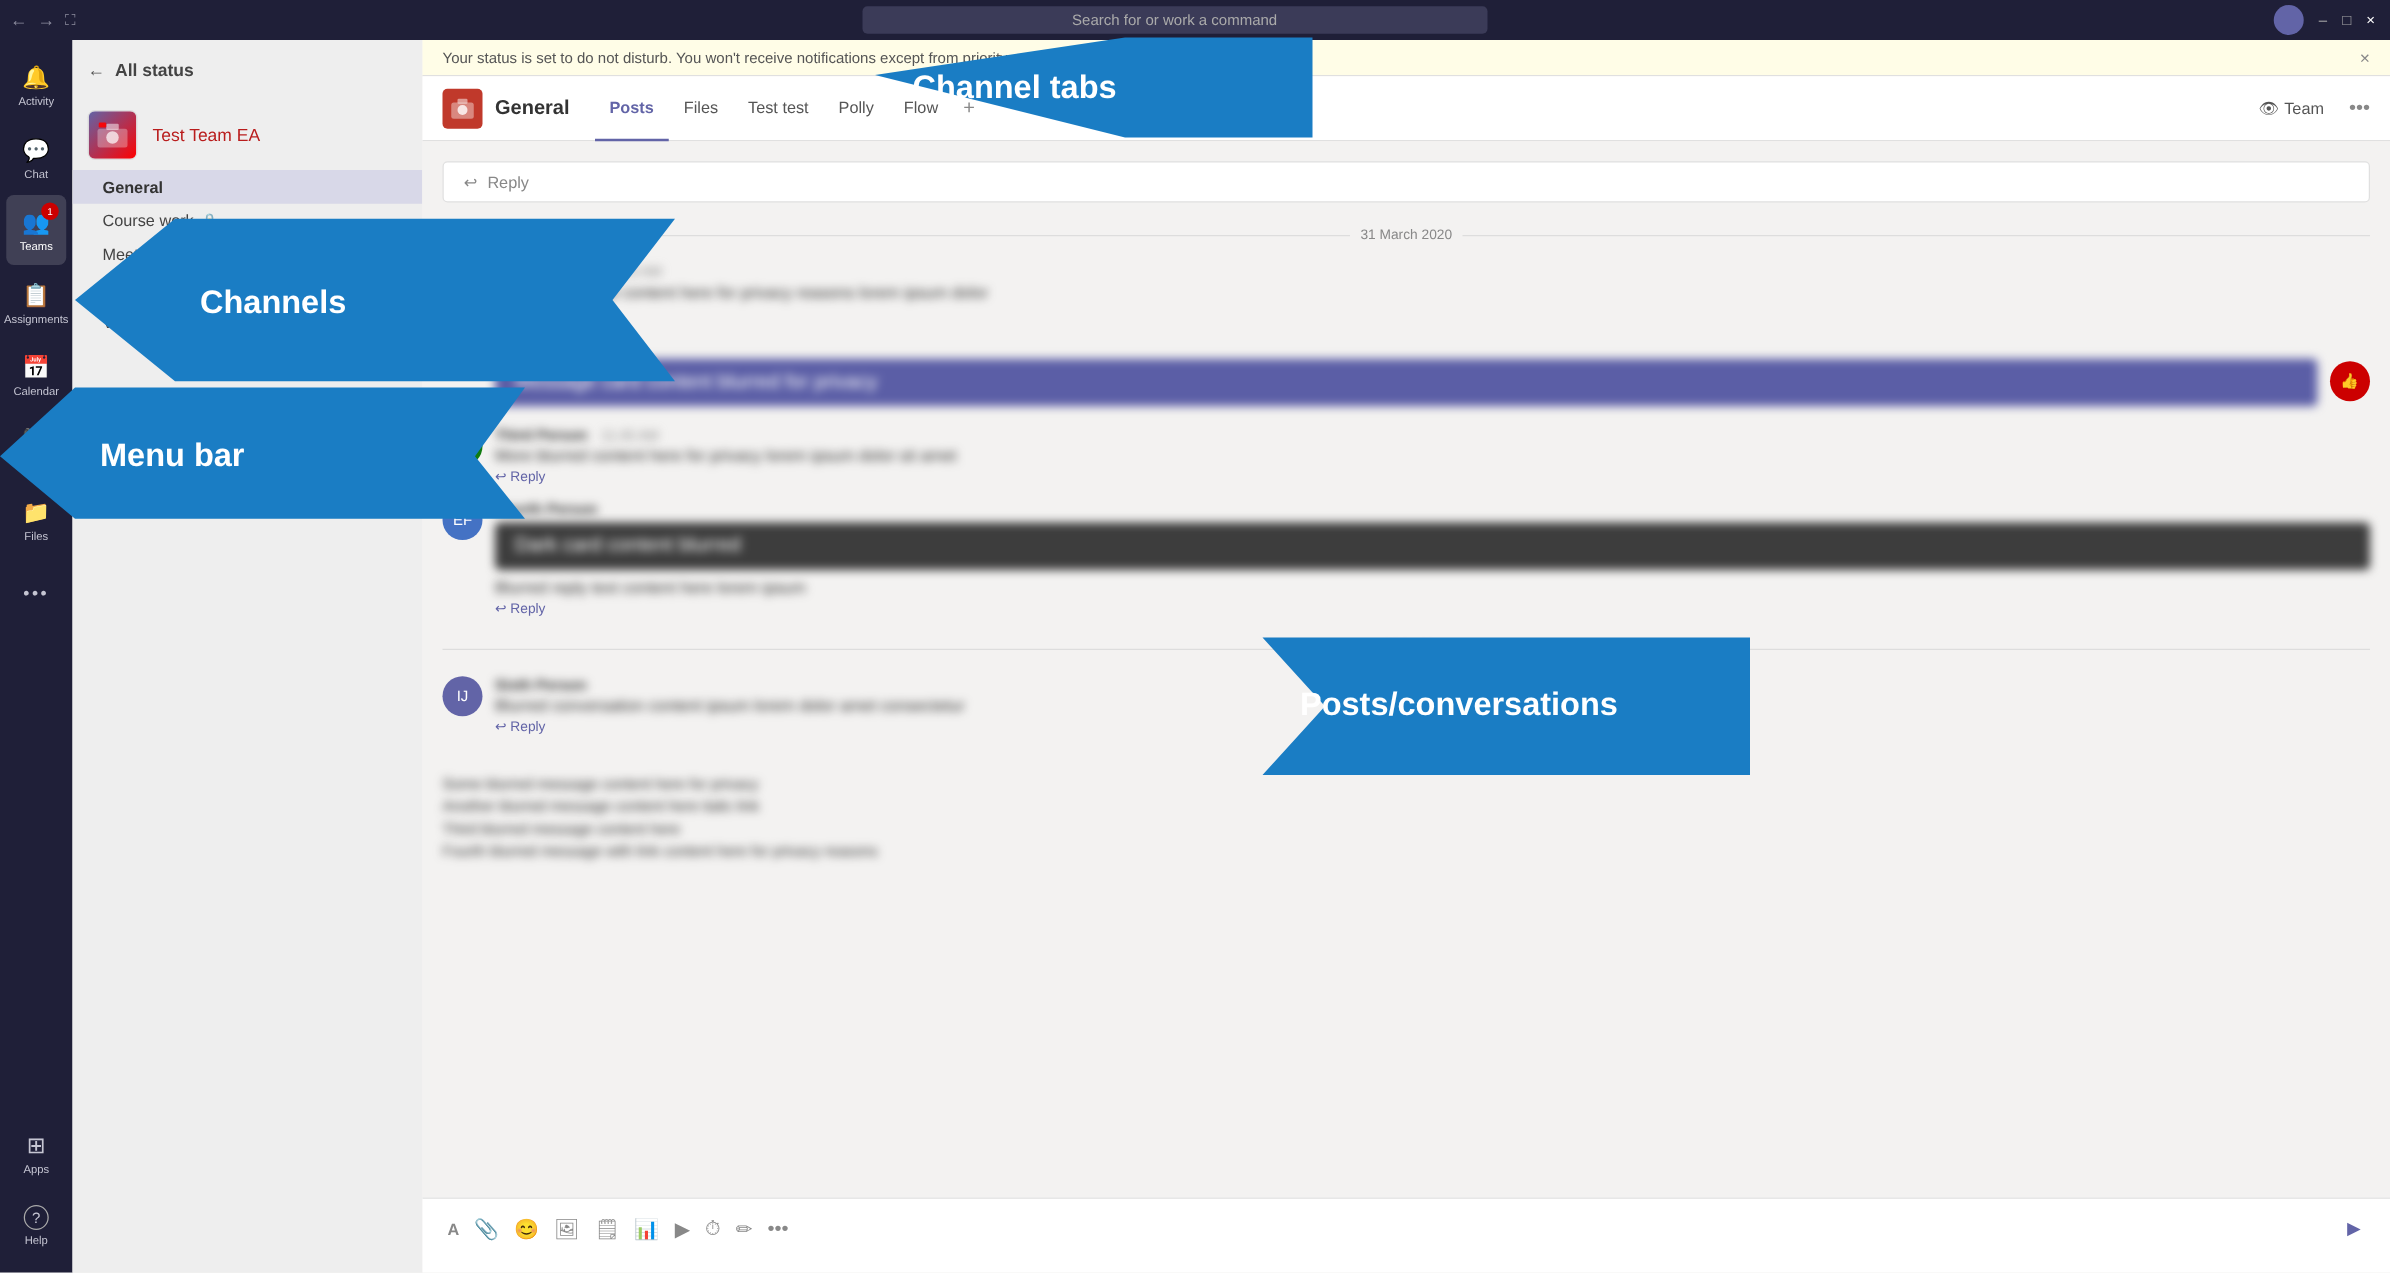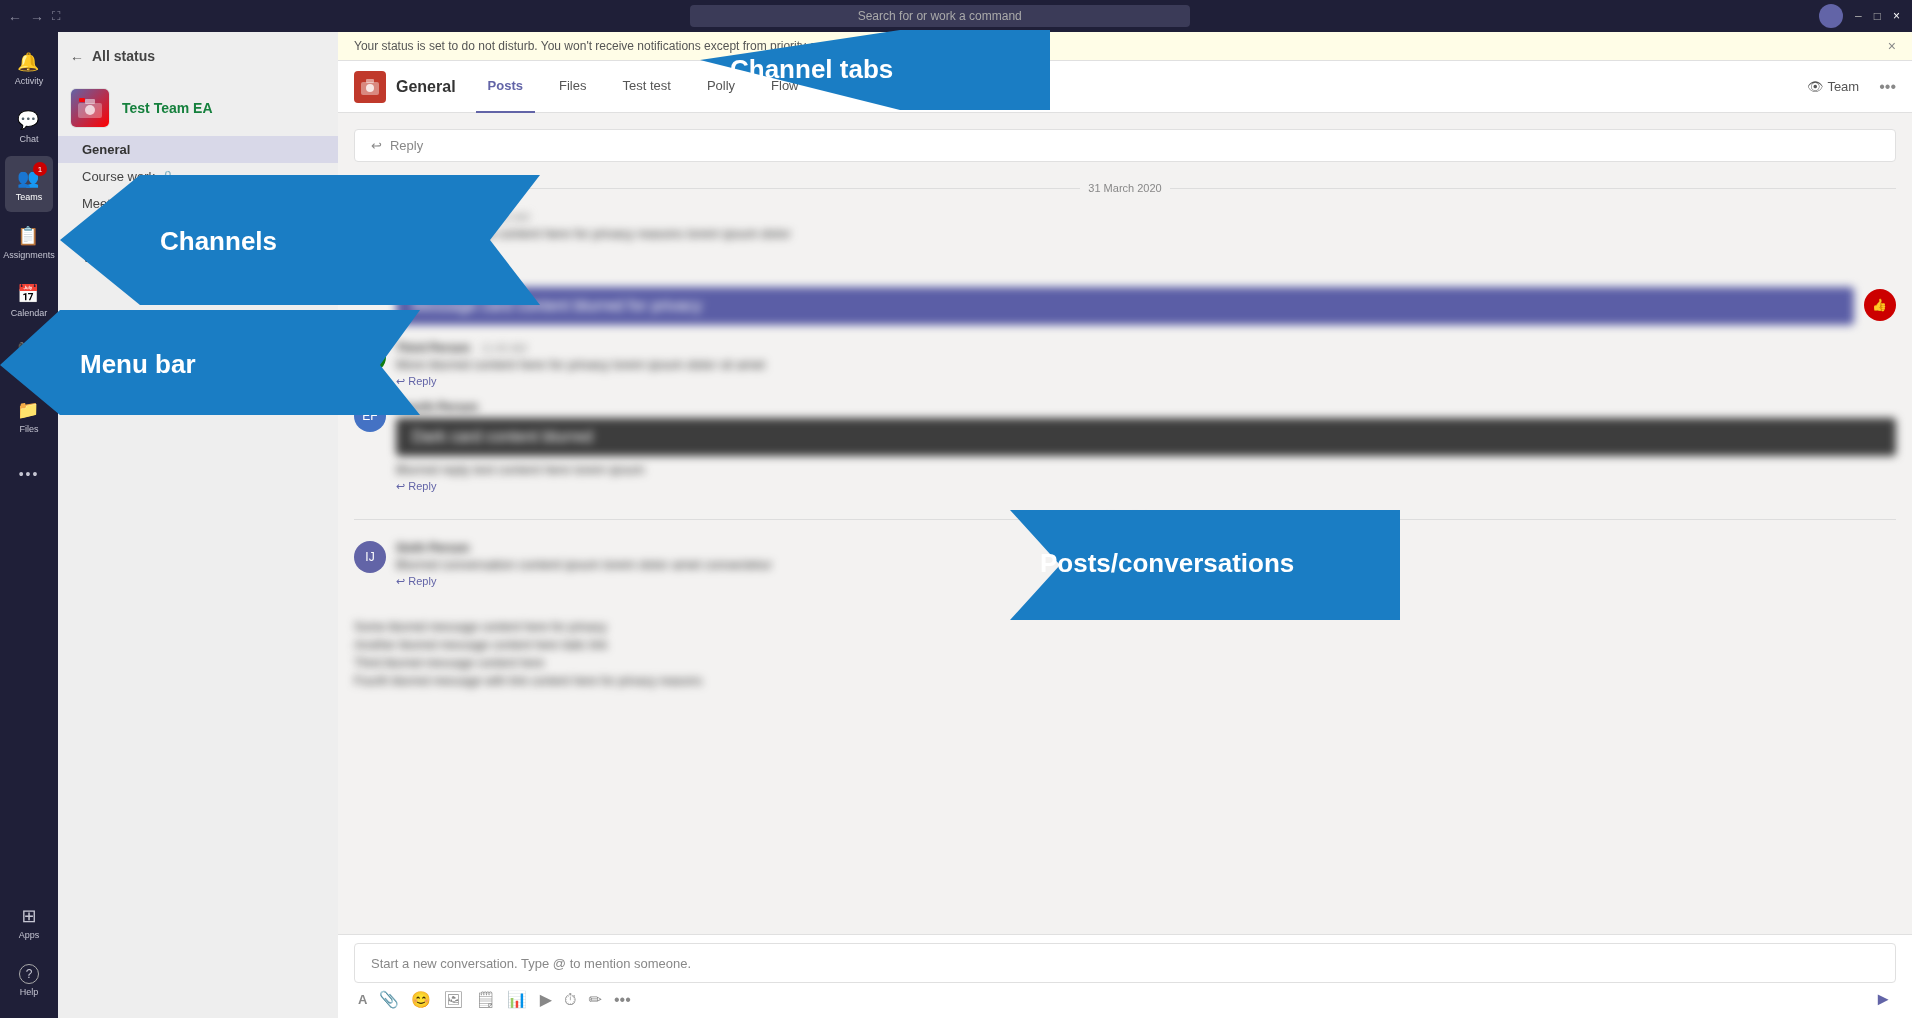--- a/index.html
+++ b/index.html
@@ -57,21 +57,21 @@
     }
     .team-logo {
       width: 40px; height: 40px; background: #f0f0f0; border-radius: 6px;
       display: flex; align-items: center; justify-content: center; font-size: 20px;
       border: 1px solid #ddd; overflow: hidden;
     }
     .team-logo-inner {
       width: 100%; height: 100%; background: linear-gradient(135deg, #6264a7 0%, #f00 100%);
       display: flex; align-items: center; justify-content: center; color: white; font-size: 18px;
     }
-    .team-name { font-size: 14px; font-weight: 700; color: #15803d; }
+    .team-name { font-size: 14px; font-weight: 400; color: #b91c1c; }
     .channels-list { flex: 1; overflow-y: auto; }
     .channel-item {
       padding: 6px 16px 6px 24px; font-size: 13px; color: #444; cursor: pointer;
       display: flex; align-items: center; gap: 6px;
     }
     .channel-item.active { background: #d8d8e8; font-weight: 600; color: #333; }
     .channel-lock { font-size: 11px; color: #888; }
 
     
     .main-area {
@@ -87,21 +87,21 @@
     }
     .status-bar .close-btn { cursor: pointer; color: #888; font-size: 14px; }
 
     
     .channel-header {
       background: white; border-bottom: 1px solid #e0e0e0;
       display: flex; align-items: center; padding: 0 16px; height: 52px;
     }
     .channel-icon { width: 32px; height: 32px; background: #c0392b; border-radius: 4px; margin-right: 10px; display: flex; align-items: center; justify-content: center; color: white; font-size: 16px; }
     .channel-name { font-size: 16px; font-weight: 600; color: #333; margin-right: 20px; }
-    .channel-tabs { display: flex; align-items: center; gap: 12px; flex: 1; }
+    .channel-tabs { display: flex; align-items: center; gap: 0; flex: 1; }
     .channel-tab {
       padding: 0 12px; height: 52px; display: flex; align-items: center;
       font-size: 13px; color: #555; cursor: pointer; border-bottom: 2px solid transparent;
       position: relative;
     }
     .channel-tab.active { color: #6264a7; border-bottom: 2px solid #6264a7; font-weight: 600; }
     .add-tab { color: #888; font-size: 16px; cursor: pointer; padding: 0 8px; }
     .channel-header-right { margin-left: auto; display: flex; align-items: center; gap: 12px; }
     .team-btn { display: flex; align-items: center; gap: 4px; font-size: 13px; color: #555; cursor: pointer; padding: 4px 8px; border-radius: 4px; }
     .more-btn { color: #888; font-size: 16px; cursor: pointer; }
@@ -403,23 +403,20 @@
 
     <div style="display:flex;flex-direction:column;gap:4px;">
       <div style="font-size:12px;color:#333;filter:blur(4px);">Some blurred message content here for privacy</div>
       <div style="font-size:12px;color:#333;filter:blur(4px);">Another blurred message content here italic link</div>
       <div style="font-size:12px;color:#333;filter:blur(4px);">Third blurred message content here</div>
       <div style="font-size:12px;color:#333;filter:blur(4px);">Fourth blurred message with link content here for privacy reasons</div>
     </div>
   </div>
 
   <div class="conversation-input-area">
-    <div class="conversation-input">
-      <span style="color:#888;">Start a new conversation. Type @ to mention someone.</span>
-    </div>
     <div class="input-toolbar">
       <span class="input-tool" style="font-size:13px;font-weight:bold;">A</span>
       <span class="input-tool">📎</span>
       <span class="input-tool">😊</span>
       <span class="input-tool">🖼</span>
       <span class="input-tool">🗒</span>
       <span class="input-tool">📊</span>
       <span class="input-tool">▶</span>
       <span class="input-tool">⏱</span>
       <span class="input-tool">✏</span>

